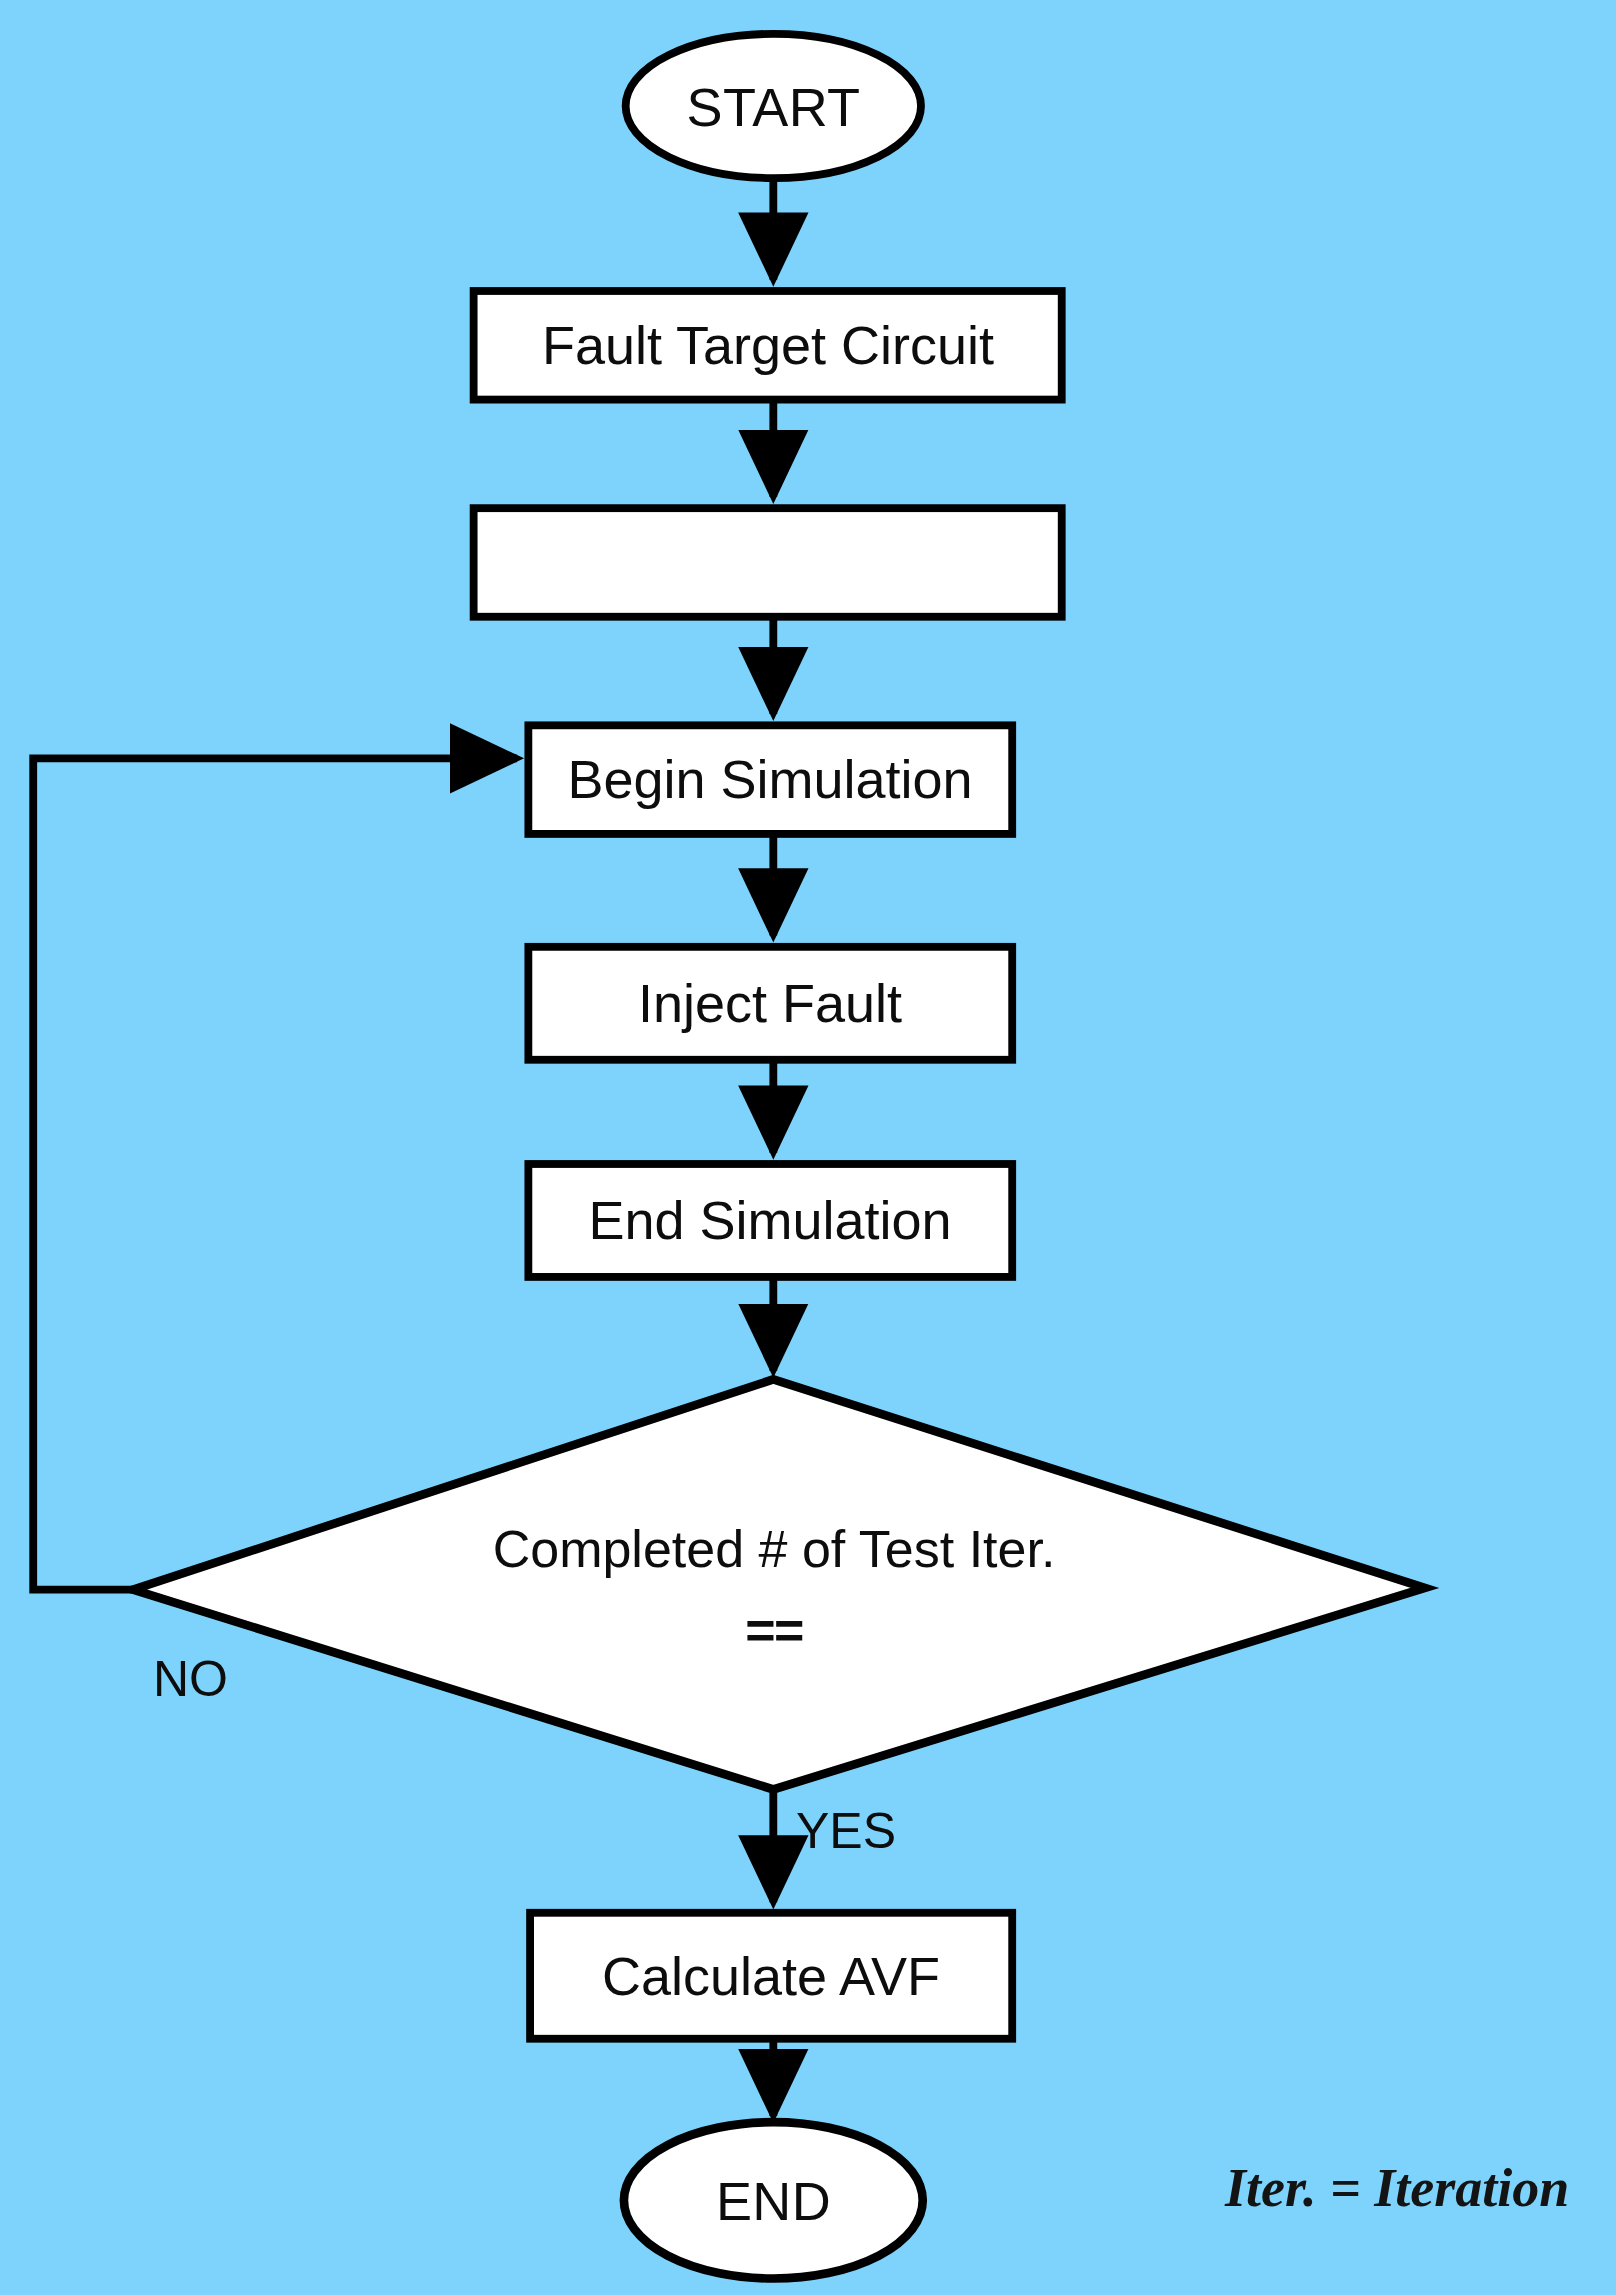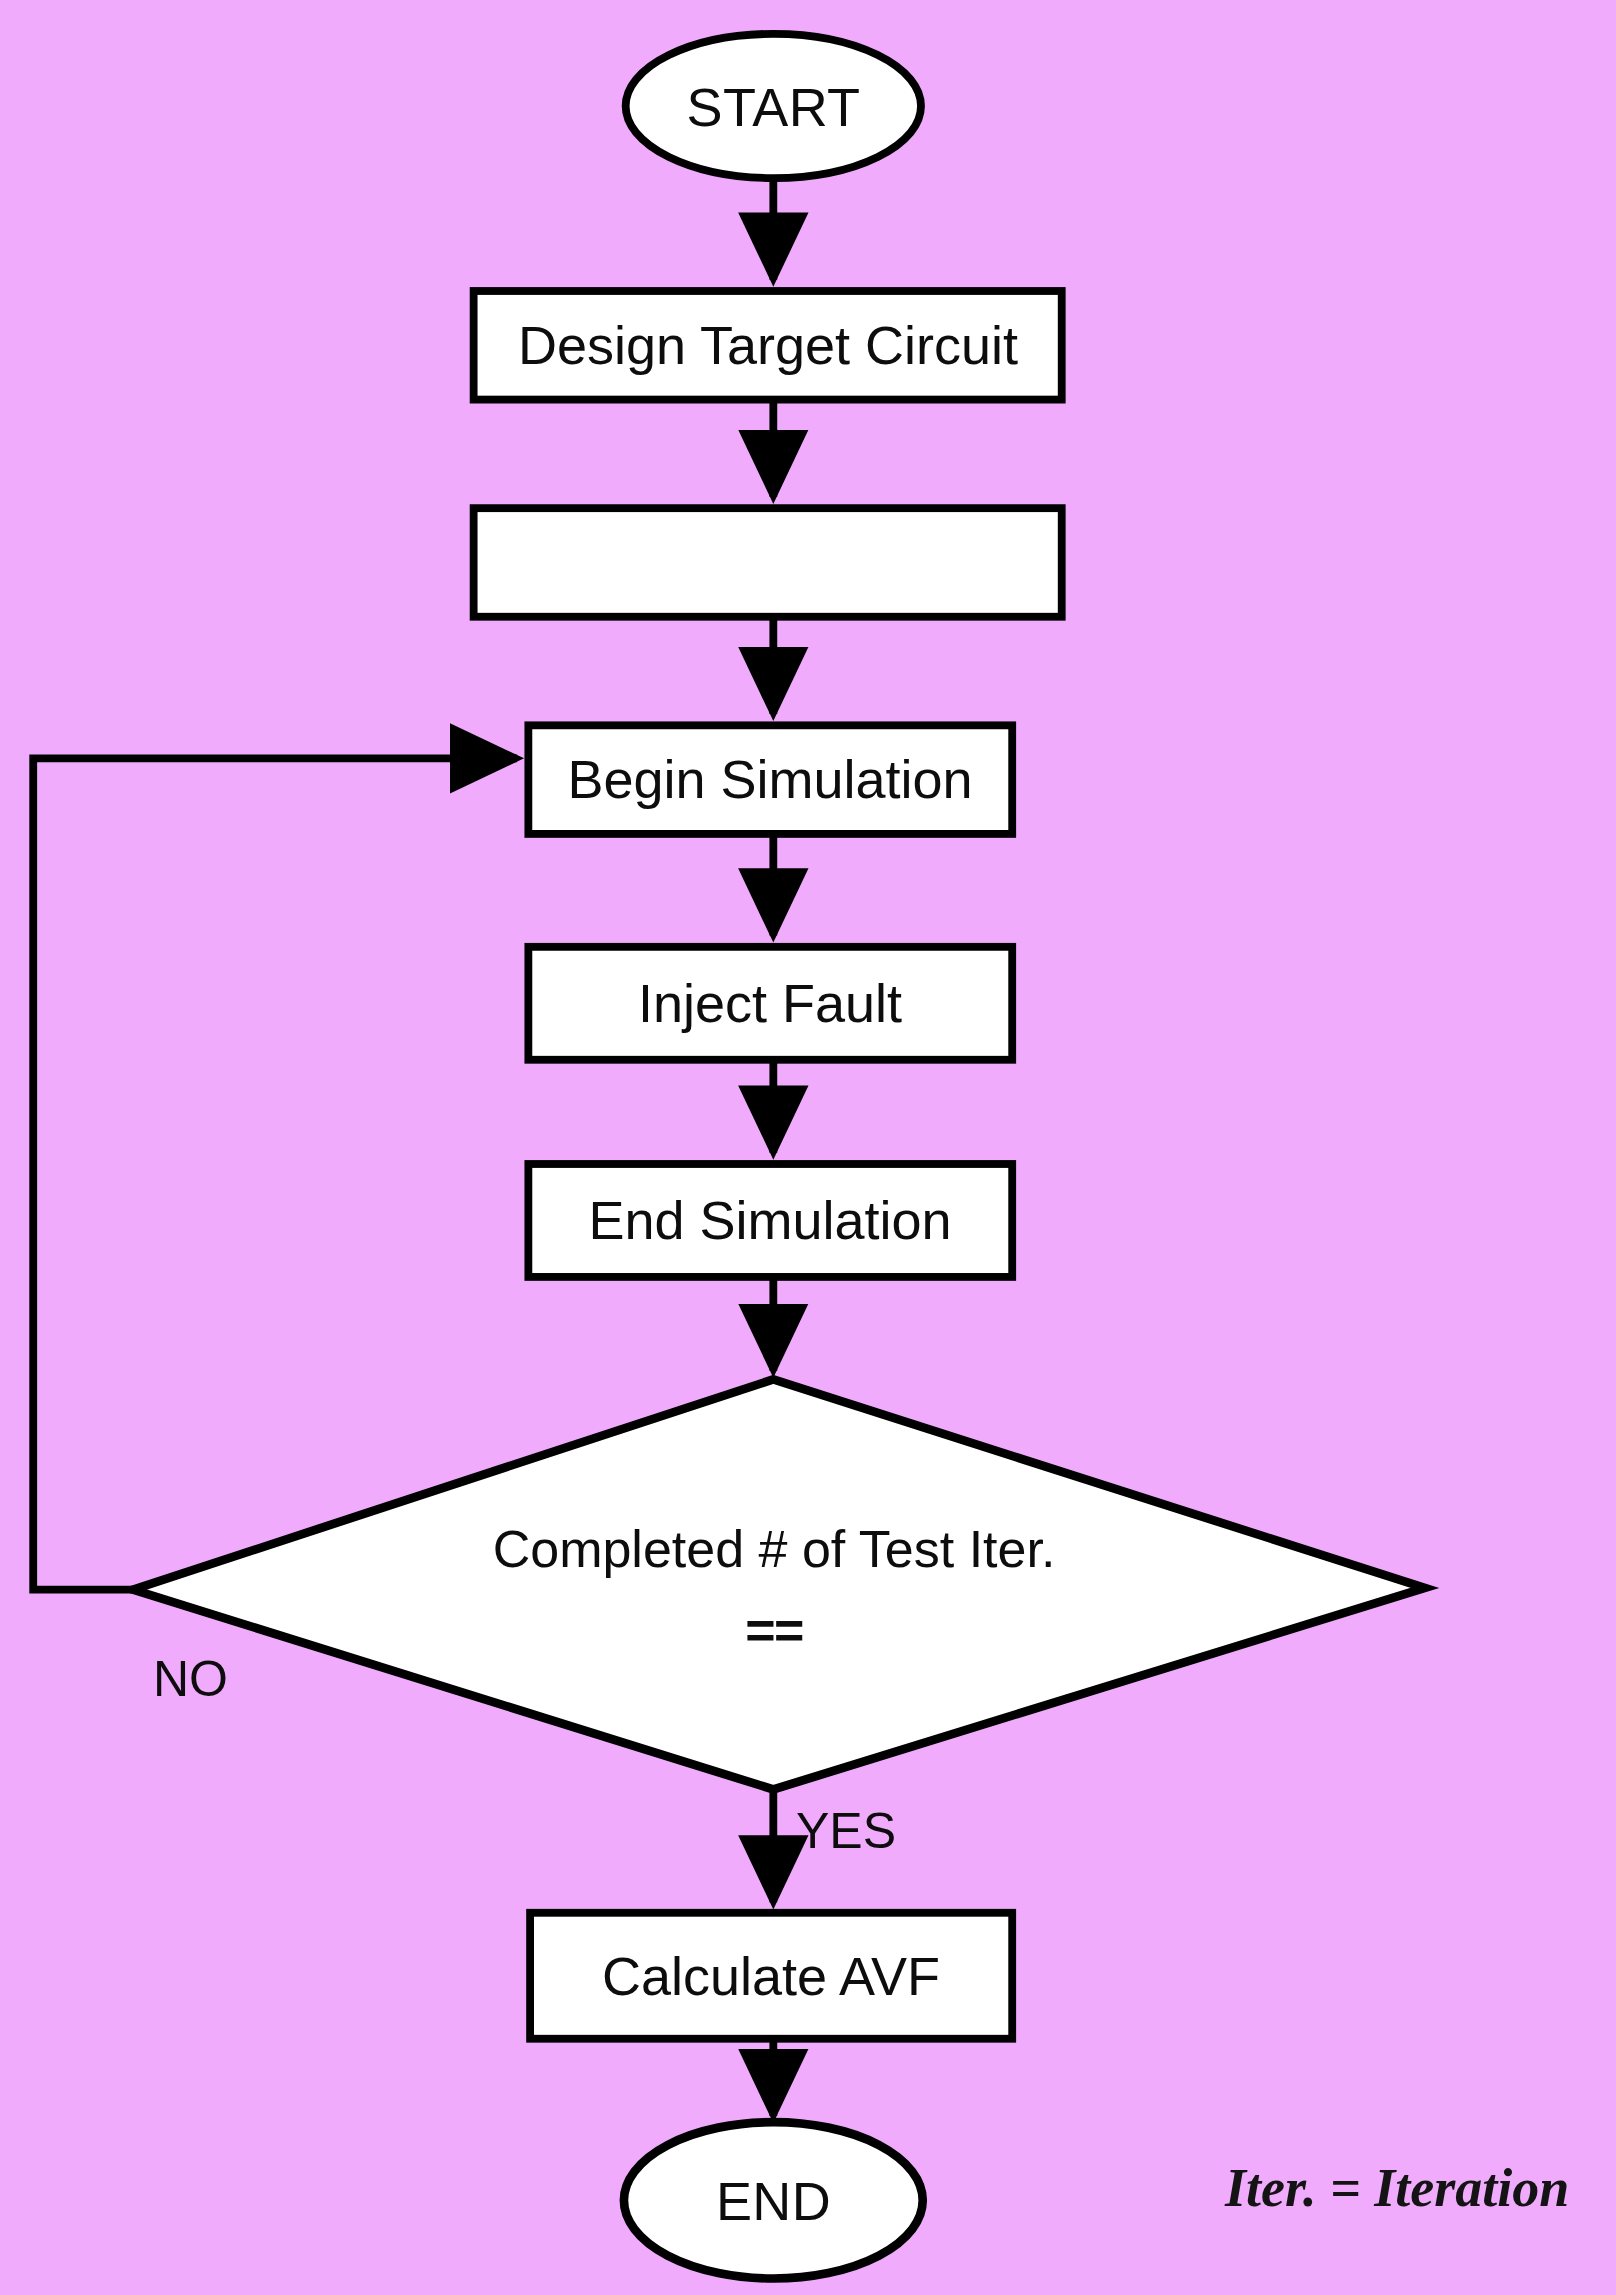--- a/index.html
+++ b/index.html
@@ -11,21 +11,21 @@
   body {
     width: 1617px;
     height: 2295px;
     font-family: "Liberation Sans", sans-serif;
     overflow: hidden;
   }
   #flowchart-root {
     position: relative;
     width: 1617px;
     height: 2295px;
-    background: #f0abfc;
+    background: #7dd3fc;
   }
   #flow-svg {
     position: absolute;
     left: 0;
     top: 0;
     width: 1617px;
     height: 2295px;
     display: block;
   }
   .node-text {
@@ -109,21 +109,21 @@
 
     <path d="M 153 1830 L 38 1830 L 38 873 L 595 873" fill="none" stroke="#000000" stroke-width="9" stroke-linejoin="miter" marker-end="url(#arrowhead)"></path>
 
     <line x1="890" y1="2060" x2="890" y2="2190" stroke="#000000" stroke-width="9" marker-end="url(#arrowhead)"></line>
 
     <line x1="890" y1="2347" x2="890" y2="2436" stroke="#000000" stroke-width="9" marker-end="url(#arrowhead)"></line>
   </svg>
 
   <div class="node-text terminal-text" style="left:626px; top:35px; width:295px; height:144px;">START</div>
 
-  <div class="node-text process-text" style="left:474px; top:291px; width:588px; height:109px;">Design Target Circuit</div>
+  <div class="node-text process-text" style="left:474px; top:291px; width:588px; height:109px;">Fault Target Circuit</div>
 
 
   <div class="node-text process-text" style="left:528px; top:725px; width:484px; height:109px;">Begin Simulation</div>
 
   <div class="node-text process-text" style="left:528px; top:947px; width:484px; height:113px;">Inject Fault</div>
 
   <div class="node-text process-text" style="left:528px; top:1164px; width:484px; height:113px;">End Simulation</div>
 
   <div style="position:absolute; left:344px; top:1468px; width:860px; height:243px;
               display:flex; flex-direction:column; align-items:flex-start; justify-content:center;">

